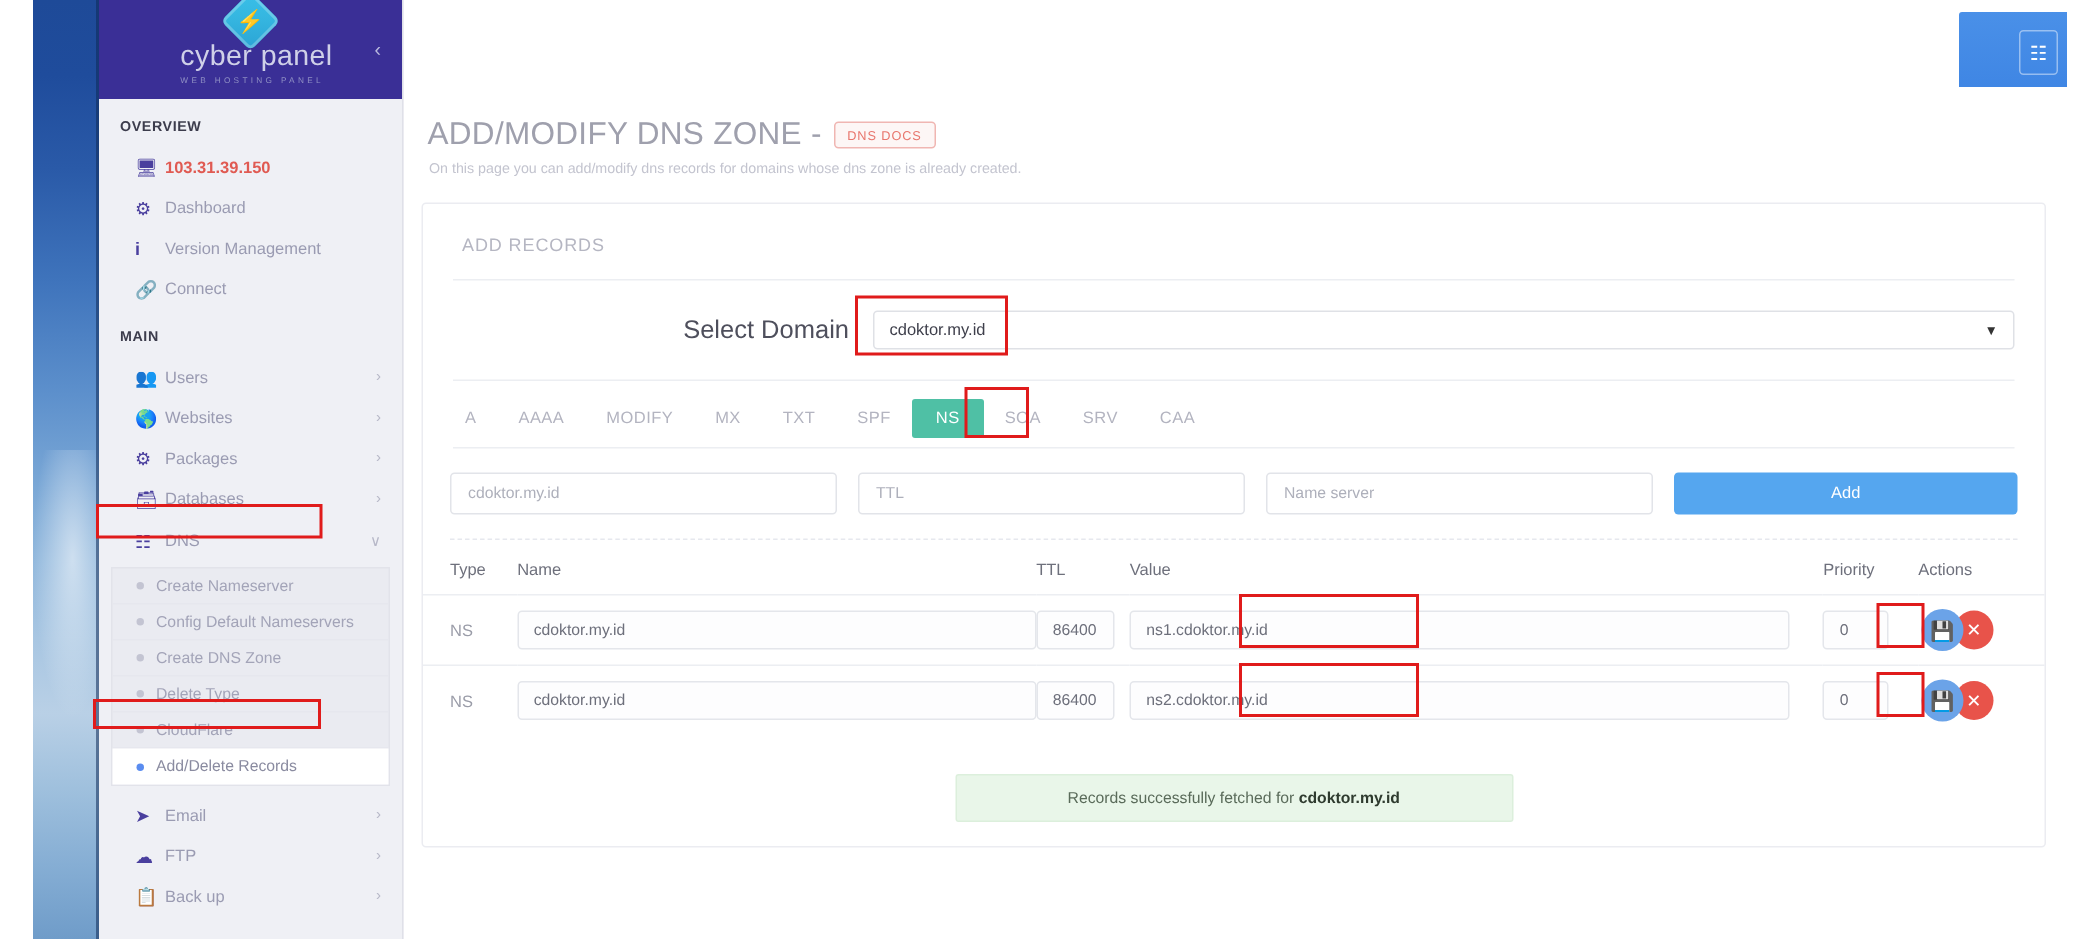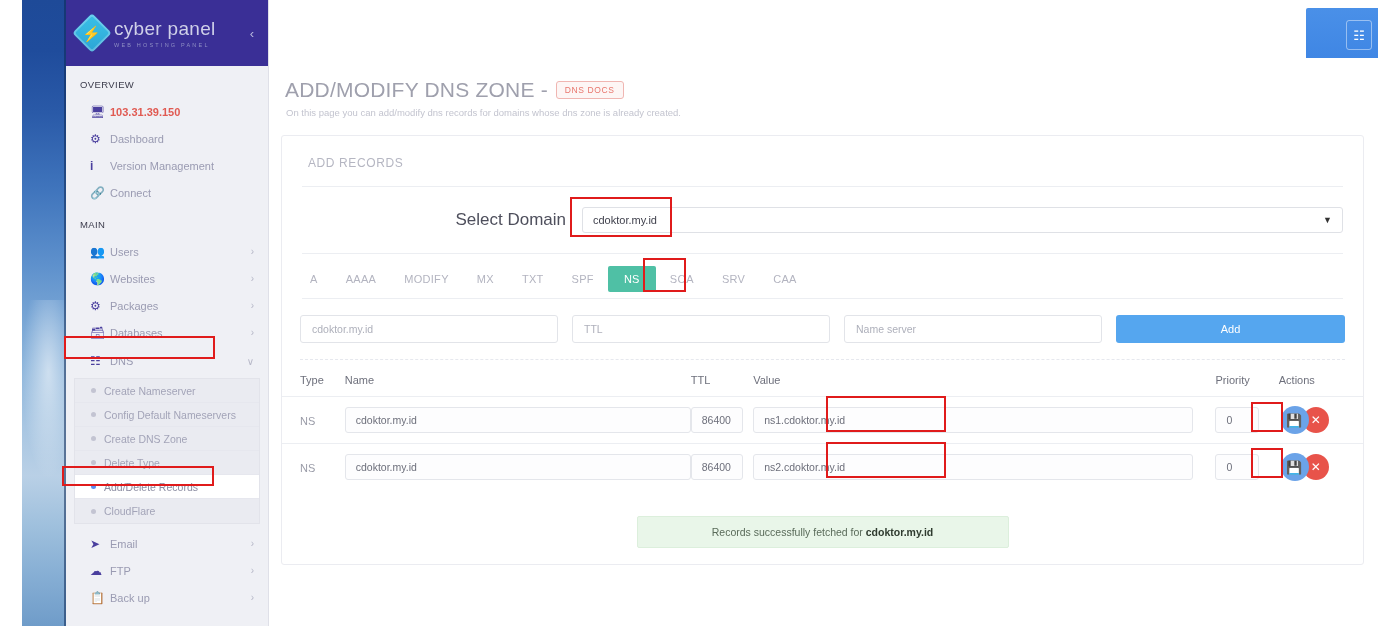--- a/index.html
+++ b/index.html
@@ -35,21 +35,21 @@
   }
 
   
   .sidebar {
     position: absolute; left: 0; top: 0; width: 203px; height: 626px;
     background: #eff0f5;
     border-right: 1px solid #dfe0e8;
   }
   .brand {
     height: 66px; background: #3a2f96; display: flex; align-items: center;
-    padding: 0 12px; position: relative;
+    padding: 0 12px; position: relative; flex-direction: column;
   }
   .brand-logo {
     width: 28px; height: 28px; transform: rotate(45deg);
     background: linear-gradient(135deg,#39c0e8 0%, #35b6e0 45%, #2aa3d4 100%);
     border-radius: 4px; position: relative; flex: 0 0 auto;
     box-shadow: 0 0 0 2px rgba(255,255,255,.25) inset;
   }
   .brand-logo::after {
     content: "\26A1"; position: absolute; inset: 0; transform: rotate(-45deg);
     display: flex; align-items: center; justify-content: center;
@@ -62,21 +62,21 @@
   }
   .brand-sub {
     color: #8f8fc4; font-size: 5.5px; letter-spacing: 2.2px; margin-top: 4px;
   }
   .brand-collapse {
     position: absolute; right: 14px; top: 50%; transform: translateY(-50%);
     color: #b9b9de; font-size: 13px;
   }
 
   .nav-section {
-    font-size: 9.5px; font-weight: 400; color: #3c3c4c;
+    font-size: 9.5px; font-weight: 700; color: #3c3c4c;
     letter-spacing: .4px; padding: 13px 0 8px 14px;
   }
   .nav-item {
     display: flex; align-items: center; height: 27px;
     padding: 0 14px 0 24px; color: #9a9bb2; font-size: 11px;
     position: relative;
   }
   .nav-item .ic {
     width: 20px; flex: 0 0 20px; display: flex; align-items: center;
     justify-content: flex-start; color: #4a3f9e; font-size: 12px; line-height: 1;
@@ -319,27 +319,27 @@
           <span>Config Default Nameservers</span>
         </div>
         <div class="sub-item">
           <span class="dot"></span>
           <span>Create DNS Zone</span>
         </div>
         <div class="sub-item">
           <span class="dot"></span>
           <span>Delete Type</span>
         </div>
+        <div class="sub-item">
+          <span class="dot"></span>
+          <span>CloudFlare</span>
+        </div>
         <div class="sub-item current">
           <span class="dot"></span>
           <span>Add/Delete Records</span>
-        </div>
-        <div class="sub-item">
-          <span class="dot"></span>
-          <span>CloudFlare</span>
         </div>
       </div>
 
       <div class="nav-item">
         <span class="ic">➤</span>
         <span class="lbl">Email</span>
         <span class="caret">›</span>
       </div>
       <div class="nav-item">
         <span class="ic">☁</span>

